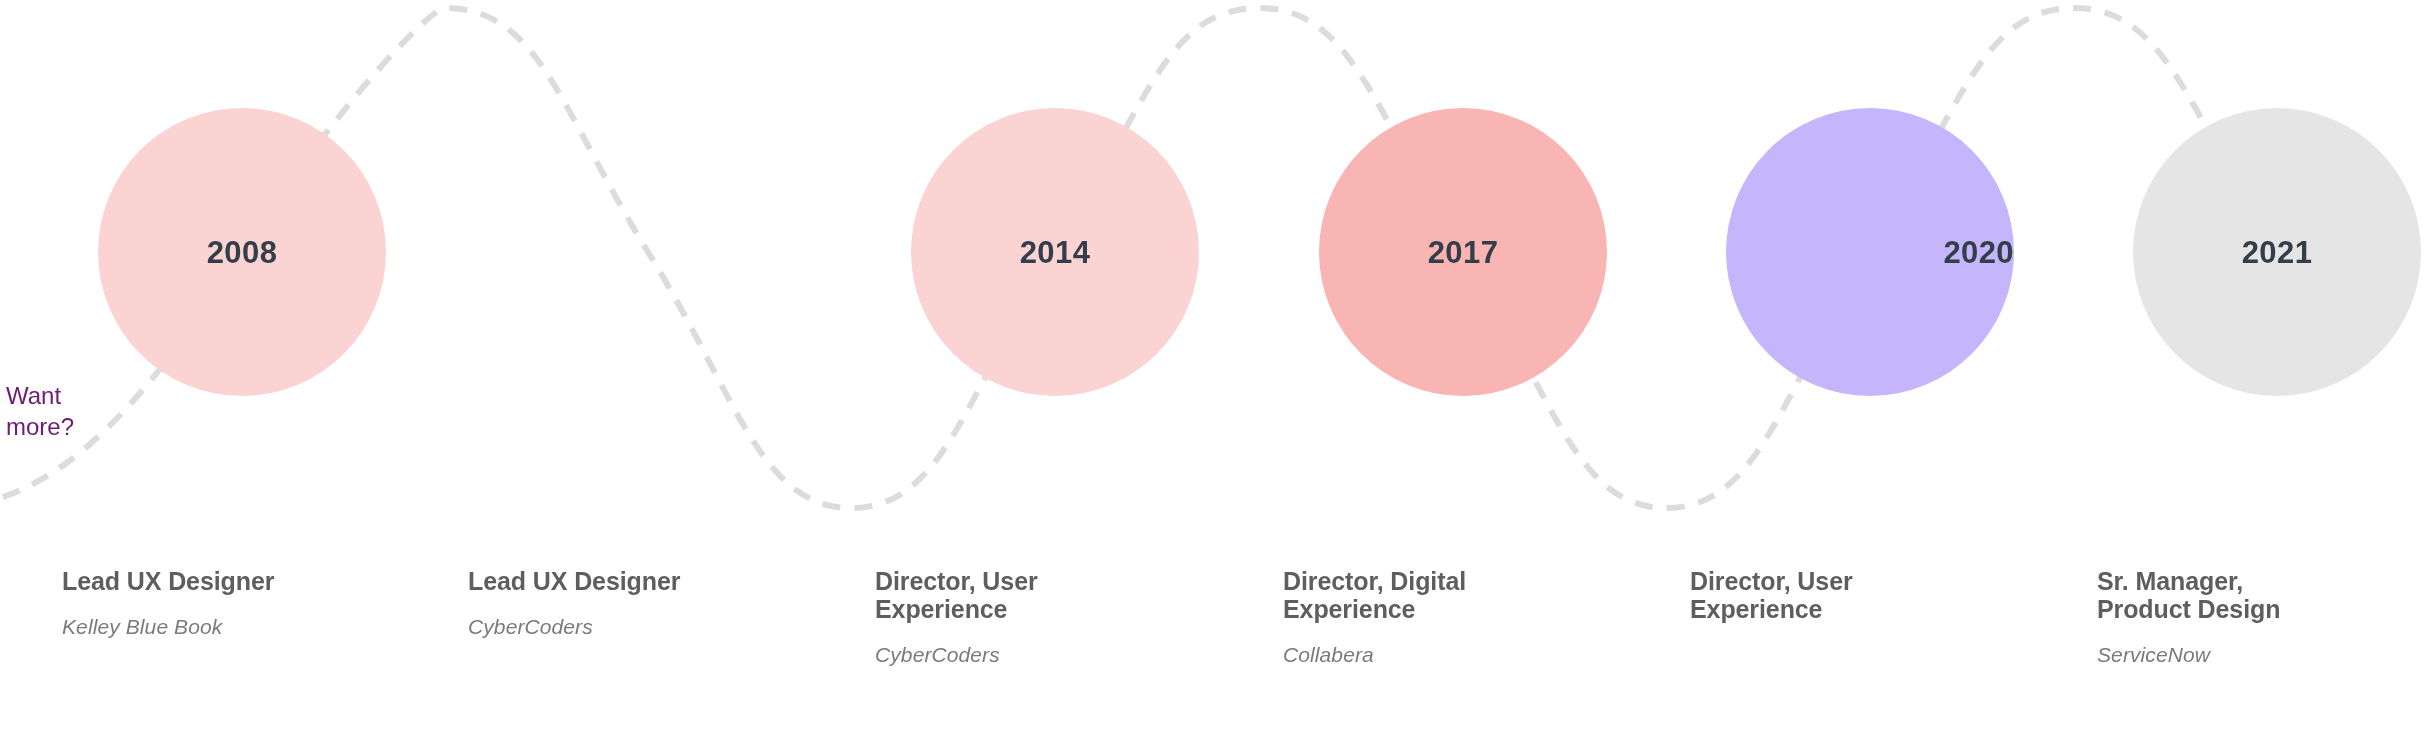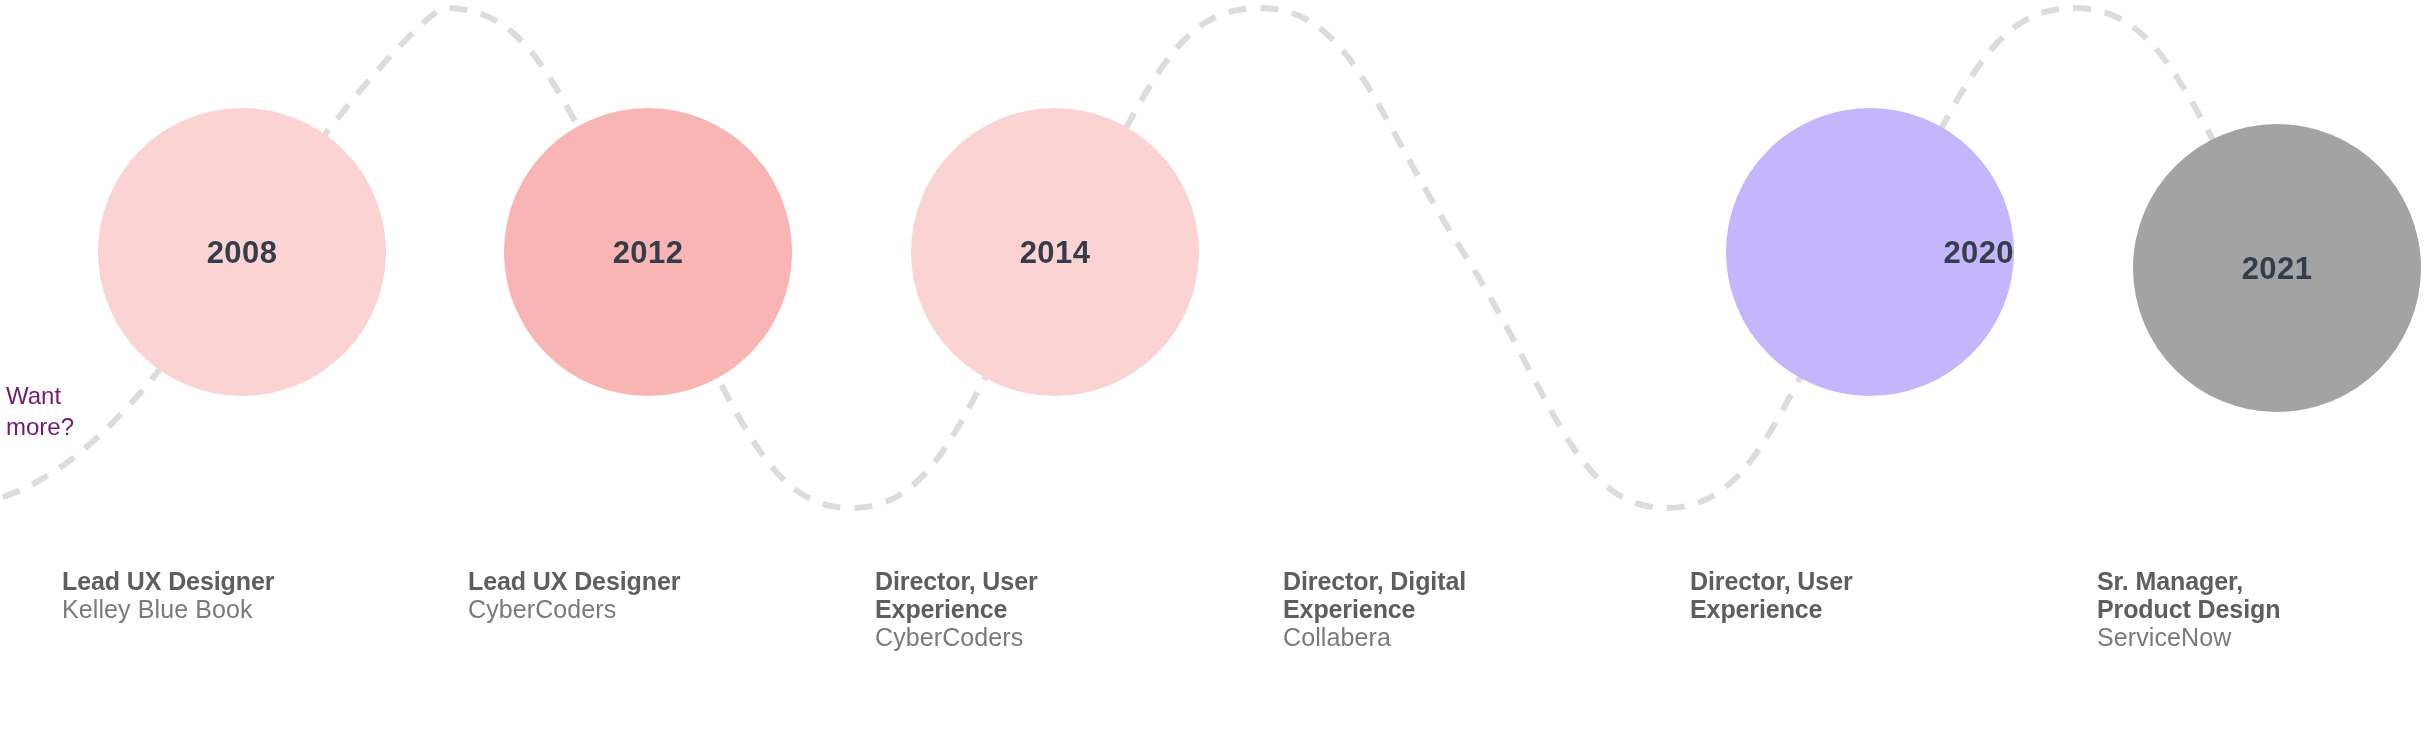--- a/index.html
+++ b/index.html
@@ -54,25 +54,26 @@
   }
   .caption-title {
     display: block;
     font-size: 25px;
     font-weight: bold;
     color: #5e5e5e;
     letter-spacing: -0.1px;
   }
   .caption-org {
     display: block;
-    font-size: 25px;
+    font-size: 21px;
     font-weight: normal;
     color: #7a7a7a;
     letter-spacing: 0.1px;
-    margin-top: 0;
+    margin-top: 20px;
+    font-style: italic;
   }
 
   
   #want-more {
     position: absolute;
     left: 6px;
     top: 381px;
     width: 92px;
     font-size: 24px;
     line-height: 1.28;
@@ -101,52 +102,52 @@
   </svg>
 
   <div class="node" style="left:98px; top:108px; width:288px; height:288px; background:#fbd3d3;justify-content:center;">
     <span class="node-year">2008</span>
   </div>
   <div class="caption" style="left:62px; top:567px; width:360px;">
     <span class="caption-title">Lead UX Designer</span>
     <span class="caption-org">Kelley Blue Book</span>
   </div>
 
-  <div class="node" style="left:504px; top:108px; width:288px; height:288px; background:#f9b4b4;">
-    <span class="node-year">2012</span>
-  </div>
   <div class="caption" style="left:468px; top:567px; width:360px;">
     <span class="caption-title">Lead UX Designer</span>
     <span class="caption-org">CyberCoders</span>
   </div>
 
   <div class="node" style="left:911px; top:108px; width:288px; height:288px; background:#fbd3d3;">
     <span class="node-year">2014</span>
   </div>
   <div class="caption" style="left:875px; top:567px; width:360px;">
     <span class="caption-title">Director, User</span>
     <span class="caption-title">Experience</span>
     <span class="caption-org">CyberCoders</span>
   </div>
 
+  <div class="node" style="left:1319px; top:108px; width:288px; height:288px; background:#f9b4b4;">
+    <span class="node-year">2017</span>
+  </div>
   <div class="caption" style="left:1283px; top:567px; width:360px;">
     <span class="caption-title">Director, Digital</span>
     <span class="caption-title">Experience</span>
     <span class="caption-org">Collabera</span>
   </div>
 
   <div class="node" style="left:1726px; top:108px; width:288px; height:288px; background:#c4b5fd;justify-content:flex-end;">
     <span class="node-year">2020</span>
   </div>
   <div class="caption" style="left:1690px; top:567px; width:360px;">
     <span class="caption-title">Director, User</span>
     <span class="caption-title">Experience</span>
   </div>
 
-  <div class="node" style="left:2133px; top:124px; width:288px; height:288px; background:#a3a3a3;">
+  <div class="node" style="left:2133px; top:108px; width:288px; height:288px; background:#e5e5e5;">
     <span class="node-year">2021</span>
   </div>
   <div class="caption" style="left:2097px; top:567px; width:360px;">
     <span class="caption-title">Sr. Manager,</span>
     <span class="caption-title">Product Design</span>
     <span class="caption-org">ServiceNow</span>
   </div>
 
   <div id="want-more">
     <span>Want</span><br>

